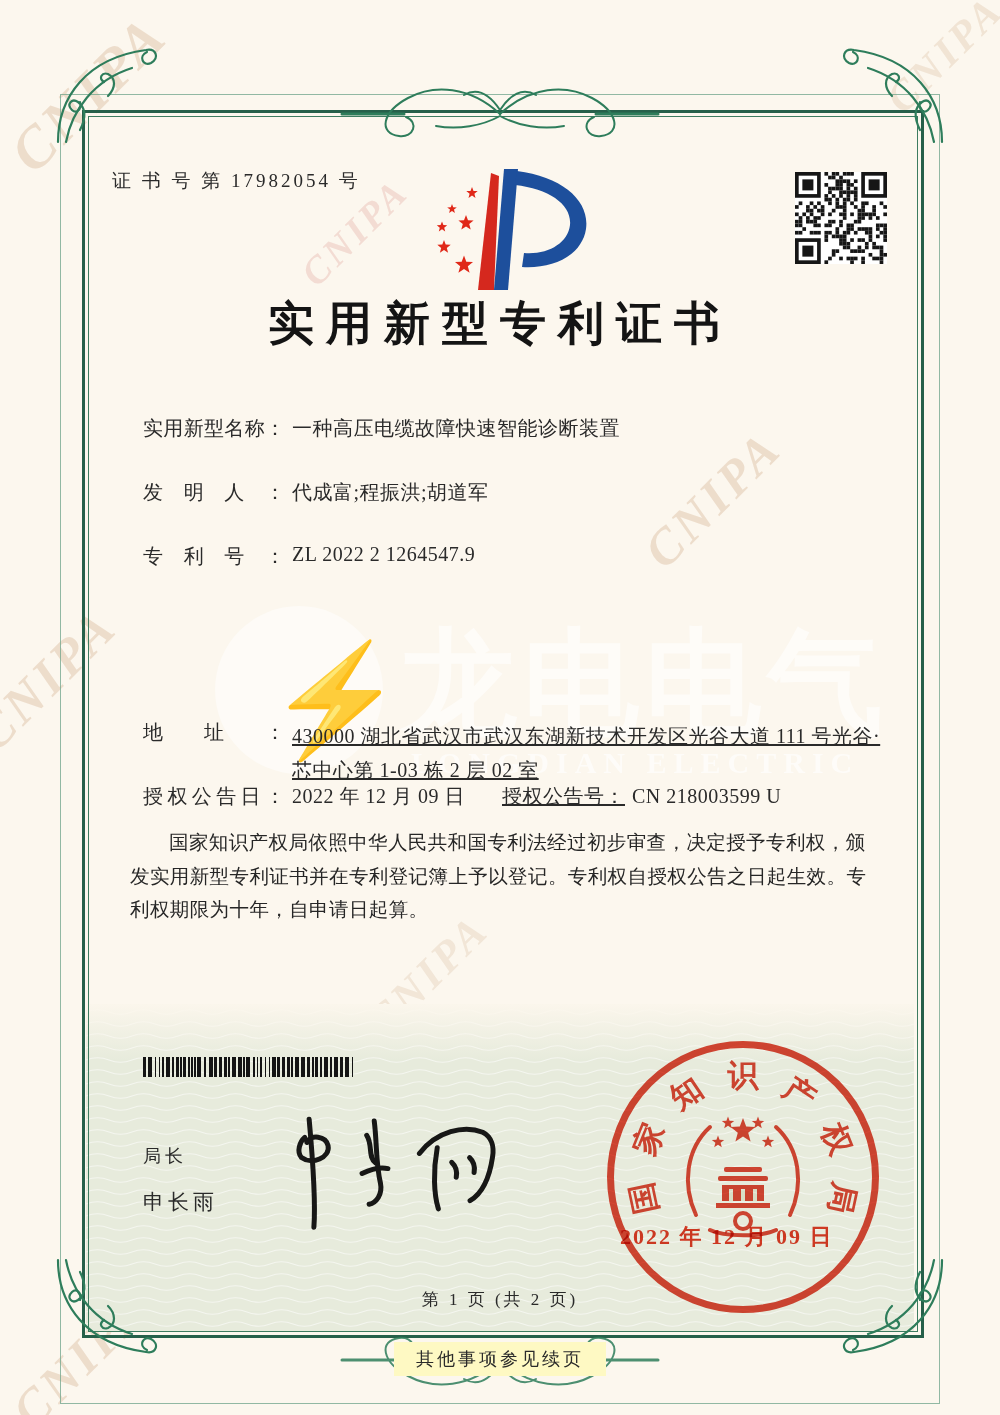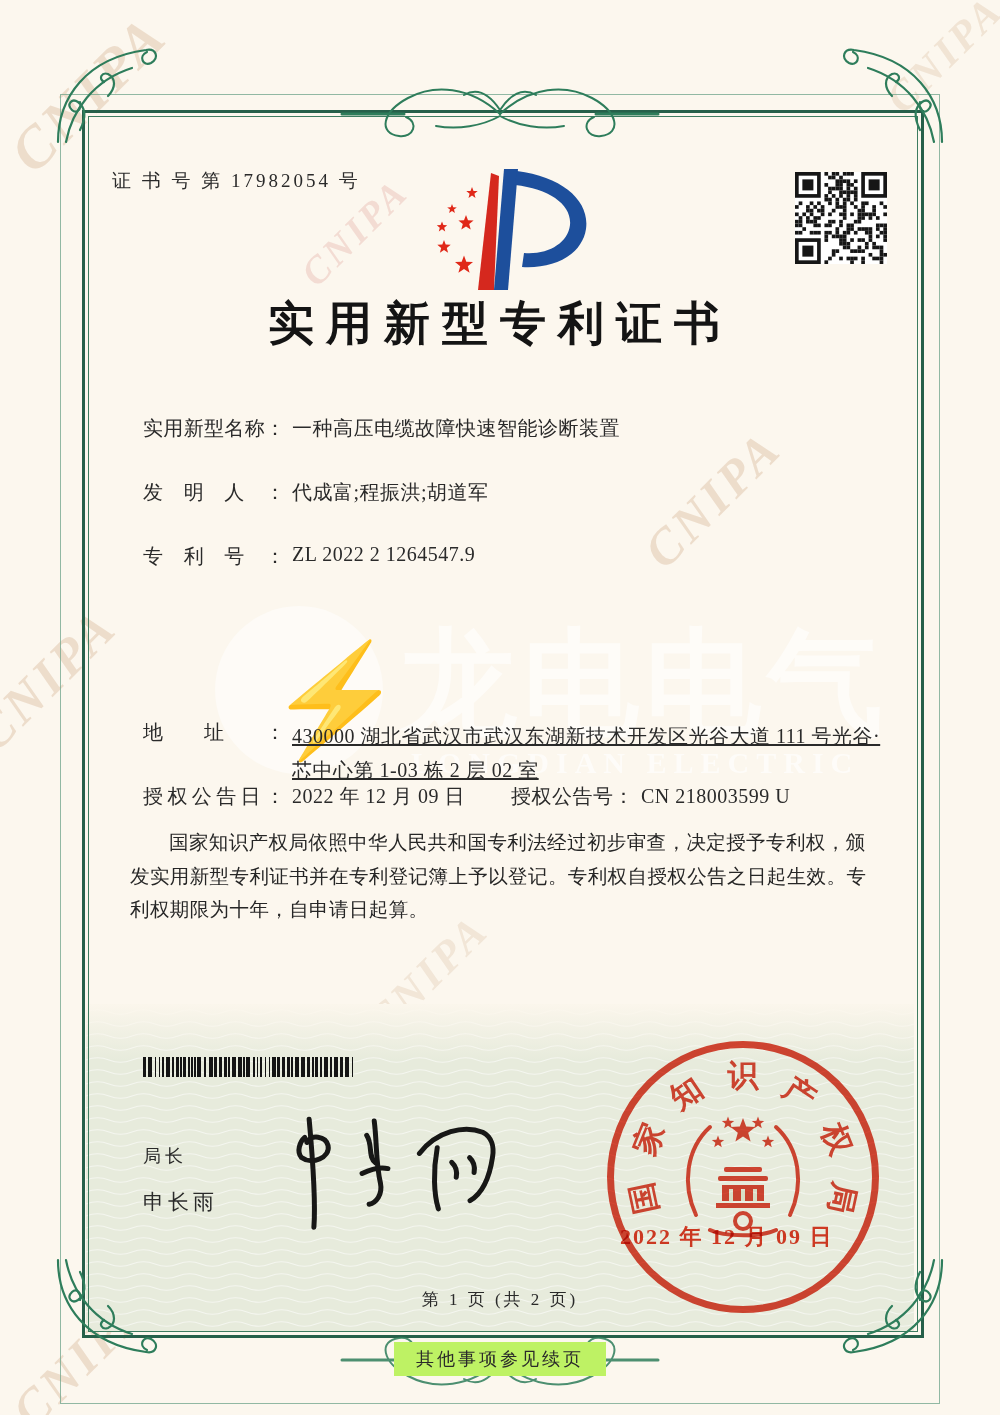--- a/index.html
+++ b/index.html
@@ -35,42 +35,42 @@
   .logo{position:absolute;left:398px;top:163px;z-index:2;}
   .qr{position:absolute;left:795px;top:172px;z-index:2;}
   .title{position:absolute;left:0;top:293px;width:100%;text-align:center;font-size:46px;
       font-weight:bold;letter-spacing:12px;color:#141414;z-index:2;}
   
   .row{position:absolute;left:143px;font-size:20px;z-index:2;white-space:nowrap;}
   .field-label{display:inline-block;width:142px;text-align:justify;text-align-last:justify;
       -moz-text-align-last:justify;vertical-align:top;}
   .field-value{display:inline-block;margin-left:2px;letter-spacing:.5px;}
   .field-value.wrap{width:592px;white-space:normal;line-height:34px;text-decoration:underline;}
-  .grant-no-label{margin-left:41px;}
+  .grant-no-label{margin-left:32px;text-decoration:underline;}
   
   .paras{position:absolute;left:130px;top:826px;width:744px;z-index:2;}
   .paras p{margin:0;font-size:19.5px;line-height:33.5px;text-indent:2em;
       letter-spacing:.4px;color:#262626;}
   
   .barcode{position:absolute;left:143px;top:1057px;height:20px;display:flex;align-items:stretch;z-index:2;}
   .barcode div{background:#141414;}
   .signer-title{position:absolute;left:143px;top:1144px;font-size:18px;letter-spacing:4px;z-index:2;}
   .signer-name{position:absolute;left:143px;top:1188px;font-size:21px;letter-spacing:4px;z-index:2;}
   .signature{position:absolute;left:278px;top:1102px;z-index:3;mix-blend-mode:multiply;}
   .seal{position:absolute;left:607px;top:1041px;width:272px;height:272px;z-index:3;
       opacity:.93;mix-blend-mode:multiply;}
   .seal-ring{position:absolute;inset:0;border:7px solid #dc3a26;border-radius:50%;}
   .seal-ring span{position:absolute;left:50%;top:50%;font-size:31px;font-weight:bold;color:#dc3a26;}
   .seal-emblem{position:absolute;left:61px;top:56px;}
   .seal-date{position:absolute;left:620px;top:1222px;font-size:22px;font-weight:600;
       color:#e03c26;letter-spacing:2px;z-index:4;mix-blend-mode:multiply;}
   .page-info{position:absolute;left:0;top:1288px;width:100%;text-align:center;font-size:17px;
       letter-spacing:3px;z-index:2;}
   .cont-note{position:absolute;left:50%;top:1342px;transform:translateX(-50%);
-      background:#bef264;padding:5px 22px;font-size:18px;letter-spacing:3px;z-index:2;}
+      background:#fef9c3;padding:5px 22px;font-size:18px;letter-spacing:3px;z-index:2;}
   .ornament{position:absolute;z-index:1;}
 </style>
 </head>
 <body>
 
 <div class="page">
 
   <div class="wm" style="left:-8px;top:60px;font-size:58px;">CNIPA</div>
   <div class="wm" style="left:288px;top:210px;font-size:38px;color:rgba(226,170,160,.35);">CNIPA</div>
   <div class="wm" style="left:628px;top:470px;font-size:50px;">CNIPA</div>

